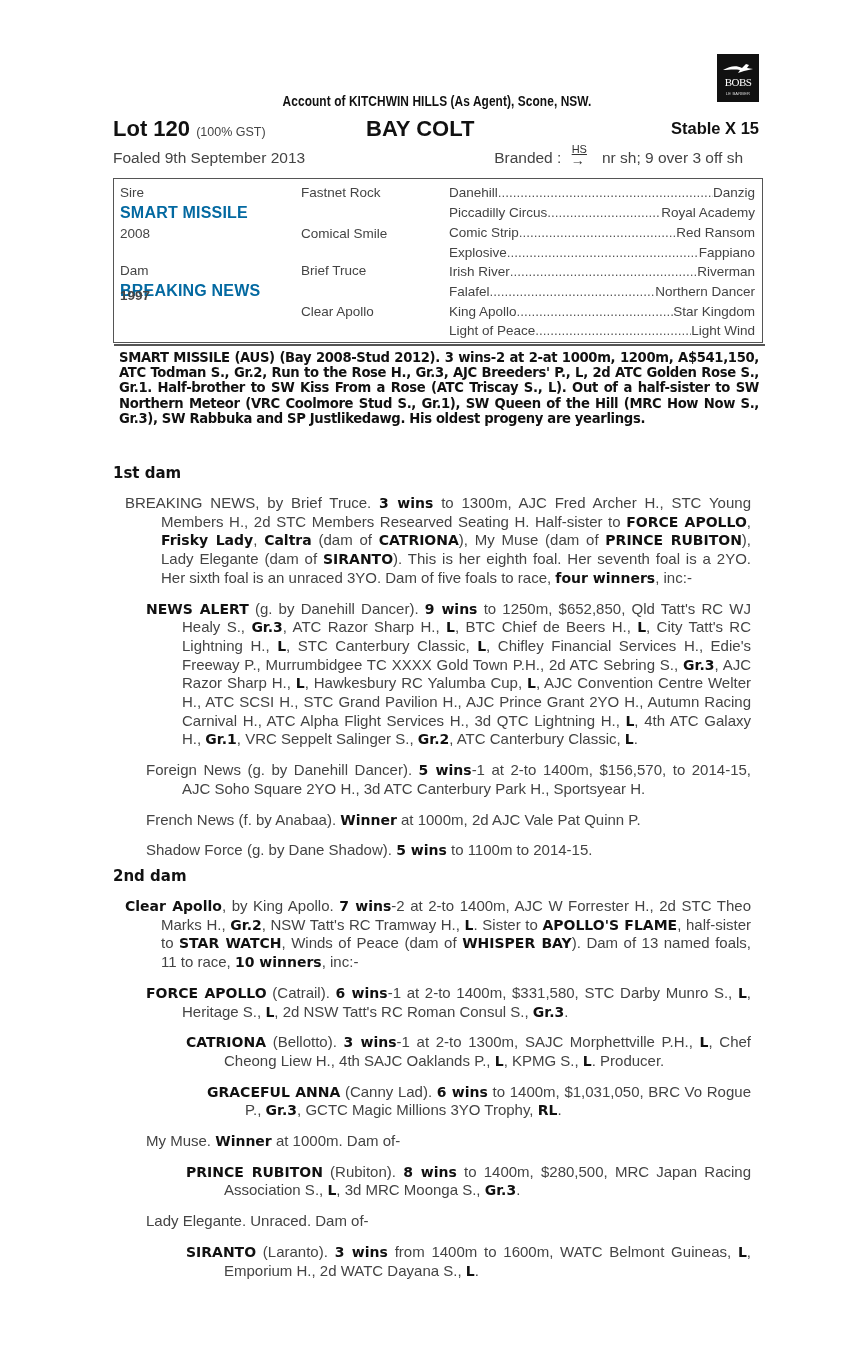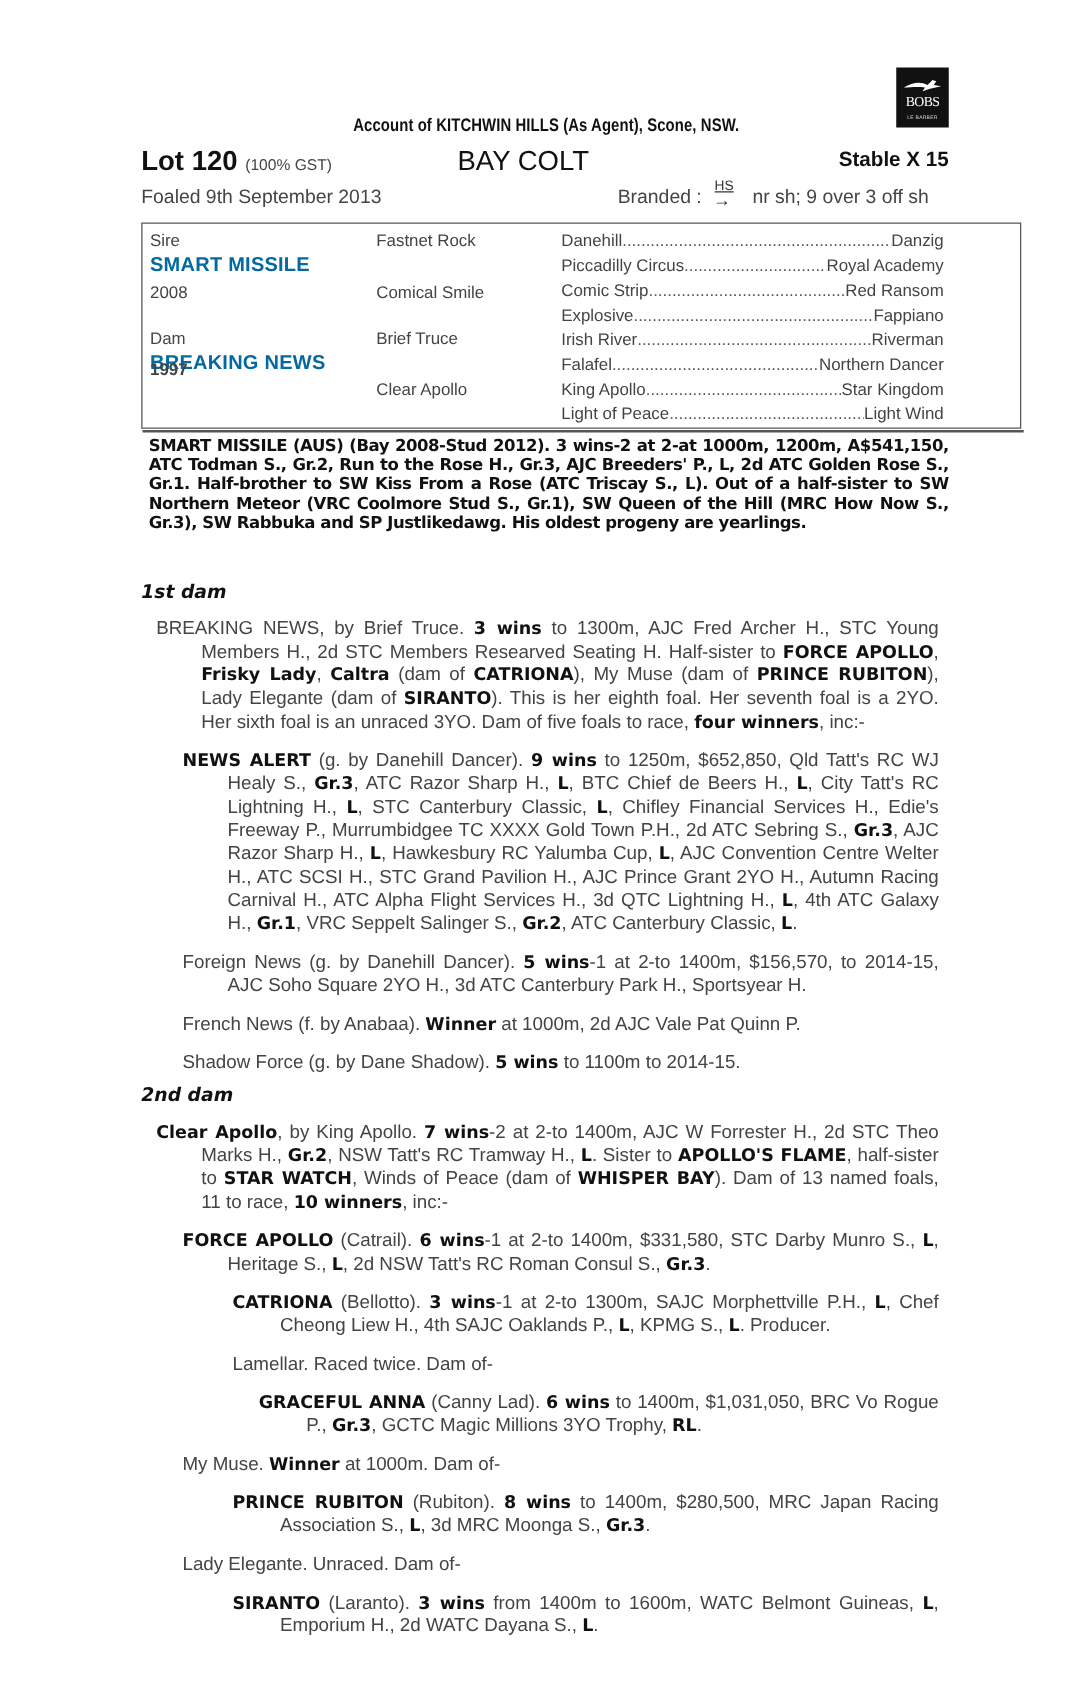--- a/index.html
+++ b/index.html
@@ -13,46 +13,46 @@
                  font-size:11px; letter-spacing:-0.5px; color:#fff; }
   .logo .lsub { position:absolute; left:0; right:0; top:37px; font-size:4px; color:#ddd; letter-spacing:0.2px; }
 
   .account { position:absolute; left:117px; top:93px; width:640px; text-align:center;
              font-family:"Liberation Sans", sans-serif; font-weight:bold; font-size:14.5px; color:#111;
              transform:scaleX(0.82); transform-origin:center; letter-spacing:0.1px; }
 
   .lotrow { position:absolute; left:113px; top:116px; width:646px; height:28px; }
   .lot { position:absolute; left:0; top:0; font-weight:bold; font-size:22px; color:#111; }
   .gst { font-weight:normal; font-size:12.5px; color:#444; }
-  .sex { position:absolute; left:253px; top:0; font-weight:normal; font-size:22px; color:#111; }
+  .sex { position:absolute; left:253px; top:0; font-weight:bold; font-size:22px; color:#111; }
   .stable { position:absolute; right:0; top:3px; font-weight:bold; font-size:16.5px; color:#111; }
 
   .foaledrow { position:absolute; left:113px; top:149px; width:646px; height:22px;
                font-size:15.5px; color:#444; }
   .foaled { position:absolute; left:0; top:0; }
   .branded { position:absolute; right:16px; top:0; white-space:nowrap; }
   .brandmark { display:inline-block; position:relative; width:22px; height:18px; vertical-align:top; margin:0 6px 0 4px; }
   .brandmark .hs { position:absolute; left:2px; top:-6px; font-size:11px; text-decoration:underline; color:#333; }
   .brandmark .arr { position:absolute; left:1px; top:3px; font-size:14px; color:#333; }
 
-  .pedigree { position:absolute; left:113px; top:178px; width:704px; height:165px;
+  .pedigree { position:absolute; left:113px; top:178px; width:650px; height:165px;
               border:1.5px solid #555; box-sizing:border-box; font-size:13.5px; color:#444; }
   .pedigree::after { content:""; position:absolute; left:0; right:-3px; bottom:-4px; height:2px; background:#555; }
   .ped-cell { position:absolute; white-space:nowrap; }
   .ped-name { font-weight:bold; font-size:16px; color:#0369a1; letter-spacing:0.2px; }
   .ped-g3 { position:absolute; left:335px; width:306px; display:flex; white-space:nowrap; }
   .ped-g3 .dots { flex:1; overflow:hidden; color:#555; letter-spacing:0; }
   .ped-g3 .dots::before { content:"........................................................................................................"; }
 
   .summary { position:absolute; left:119px; top:350px; width:640px; font-family:"DejaVu Sans", sans-serif;
              font-weight:bold; font-size:13.2px; line-height:15.2px; color:#111; text-align:justify;
              letter-spacing:-0.35px; }
 
   .section { position:absolute; left:113px; width:650px; font-size:15px; line-height:18.7px; color:#444; }
-  .sec-title { font-family:"DejaVu Sans", sans-serif; font-weight:bold; font-size:15px; color:#111; margin:0; line-height:18px;font-style:italic; }
+  .sec-title { font-family:"DejaVu Sans", sans-serif; font-weight:bold; font-size:15px; color:#111; margin:0; line-height:18px; }
   .para { text-align:justify; margin:12px; }
   .para b { font-family:"DejaVu Sans", sans-serif; font-weight:bold; color:#111; font-size:14px; }
   .lvl0 { padding-left:36px; text-indent:-36px; }
   .lvl1 { padding-left:57px; text-indent:-36px; }
   .lvl2 { padding-left:78px; text-indent:-37px; }
   .lvl3 { padding-left:99px; text-indent:-38px; }
   .lvl4 { padding-left:120px; text-indent:-38px; }
   .lastline { text-align-last:left; }
 </style>
 </head>
@@ -156,20 +156,19 @@
       <div class="para lastline lvl1"><span>Shadow Force (g. by Dane Shadow). </span><b>5 wins</b><span> to 1100m to 2014-15.</span></div>
     </div>
 </div>
 
 <div class="section" style="top:867px;">
   <h3 class="sec-title">2nd dam</h3>
   <div>
       <div class="para lastline lvl0"><b>Clear Apollo</b><span>, by King Apollo. </span><b>7 wins</b><span>-2 at 2-to 1400m, AJC W Forrester H., 2d STC Theo Marks H., </span><b>Gr.2</b><span>, NSW Tatt's RC Tramway H., </span><b>L</b><span>. Sister to </span><b>APOLLO'S FLAME</b><span>, half-sister to </span><b>STAR WATCH</b><span>, Winds of Peace (dam of </span><b>WHISPER BAY</b><span>). Dam of 13 named foals, 11 to race, </span><b>10 winners</b><span>, inc:-</span></div>
       <div class="para lastline lvl1"><b>FORCE APOLLO</b><span> (Catrail). </span><b>6 wins</b><span>-1 at 2-to 1400m, $331,580, STC Darby Munro S., </span><b>L</b><span>, Heritage S., </span><b>L</b><span>, 2d NSW Tatt's RC Roman Consul S., </span><b>Gr.3</b><span>.</span></div>
       <div class="para lastline lvl3"><b>CATRIONA</b><span> (Bellotto). </span><b>3 wins</b><span>-1 at 2-to 1300m, SAJC Morphettville P.H., </span><b>L</b><span>, Chef Cheong Liew H., 4th SAJC Oaklands P., </span><b>L</b><span>, KPMG S., </span><b>L</b><span>. Producer.</span></div>
-      <div class="para lastline lvl3"><span>Lamellar. Raced twice. Dam of-</span></div>
       <div class="para lastline lvl4"><b>GRACEFUL ANNA</b><span> (Canny Lad). </span><b>6 wins</b><span> to 1400m, $1,031,050, BRC Vo Rogue P., </span><b>Gr.3</b><span>, GCTC Magic Millions 3YO Trophy, </span><b>RL</b><span>.</span></div>
       <div class="para lastline lvl1"><span>My Muse. </span><b>Winner</b><span> at 1000m. Dam of-</span></div>
       <div class="para lastline lvl3"><b>PRINCE RUBITON</b><span> (Rubiton). </span><b>8 wins</b><span> to 1400m, $280,500, MRC Japan Racing Association S., </span><b>L</b><span>, 3d MRC Moonga S., </span><b>Gr.3</b><span>.</span></div>
       <div class="para lastline lvl1"><span>Lady Elegante. Unraced. Dam of-</span></div>
       <div class="para lastline lvl3"><b>SIRANTO</b><span> (Laranto). </span><b>3 wins</b><span> from 1400m to 1600m, WATC Belmont Guineas, </span><b>L</b><span>, Emporium H., 2d WATC Dayana S., </span><b>L</b><span>.</span></div>
     </div>
 </div>
 
 </body></html>

